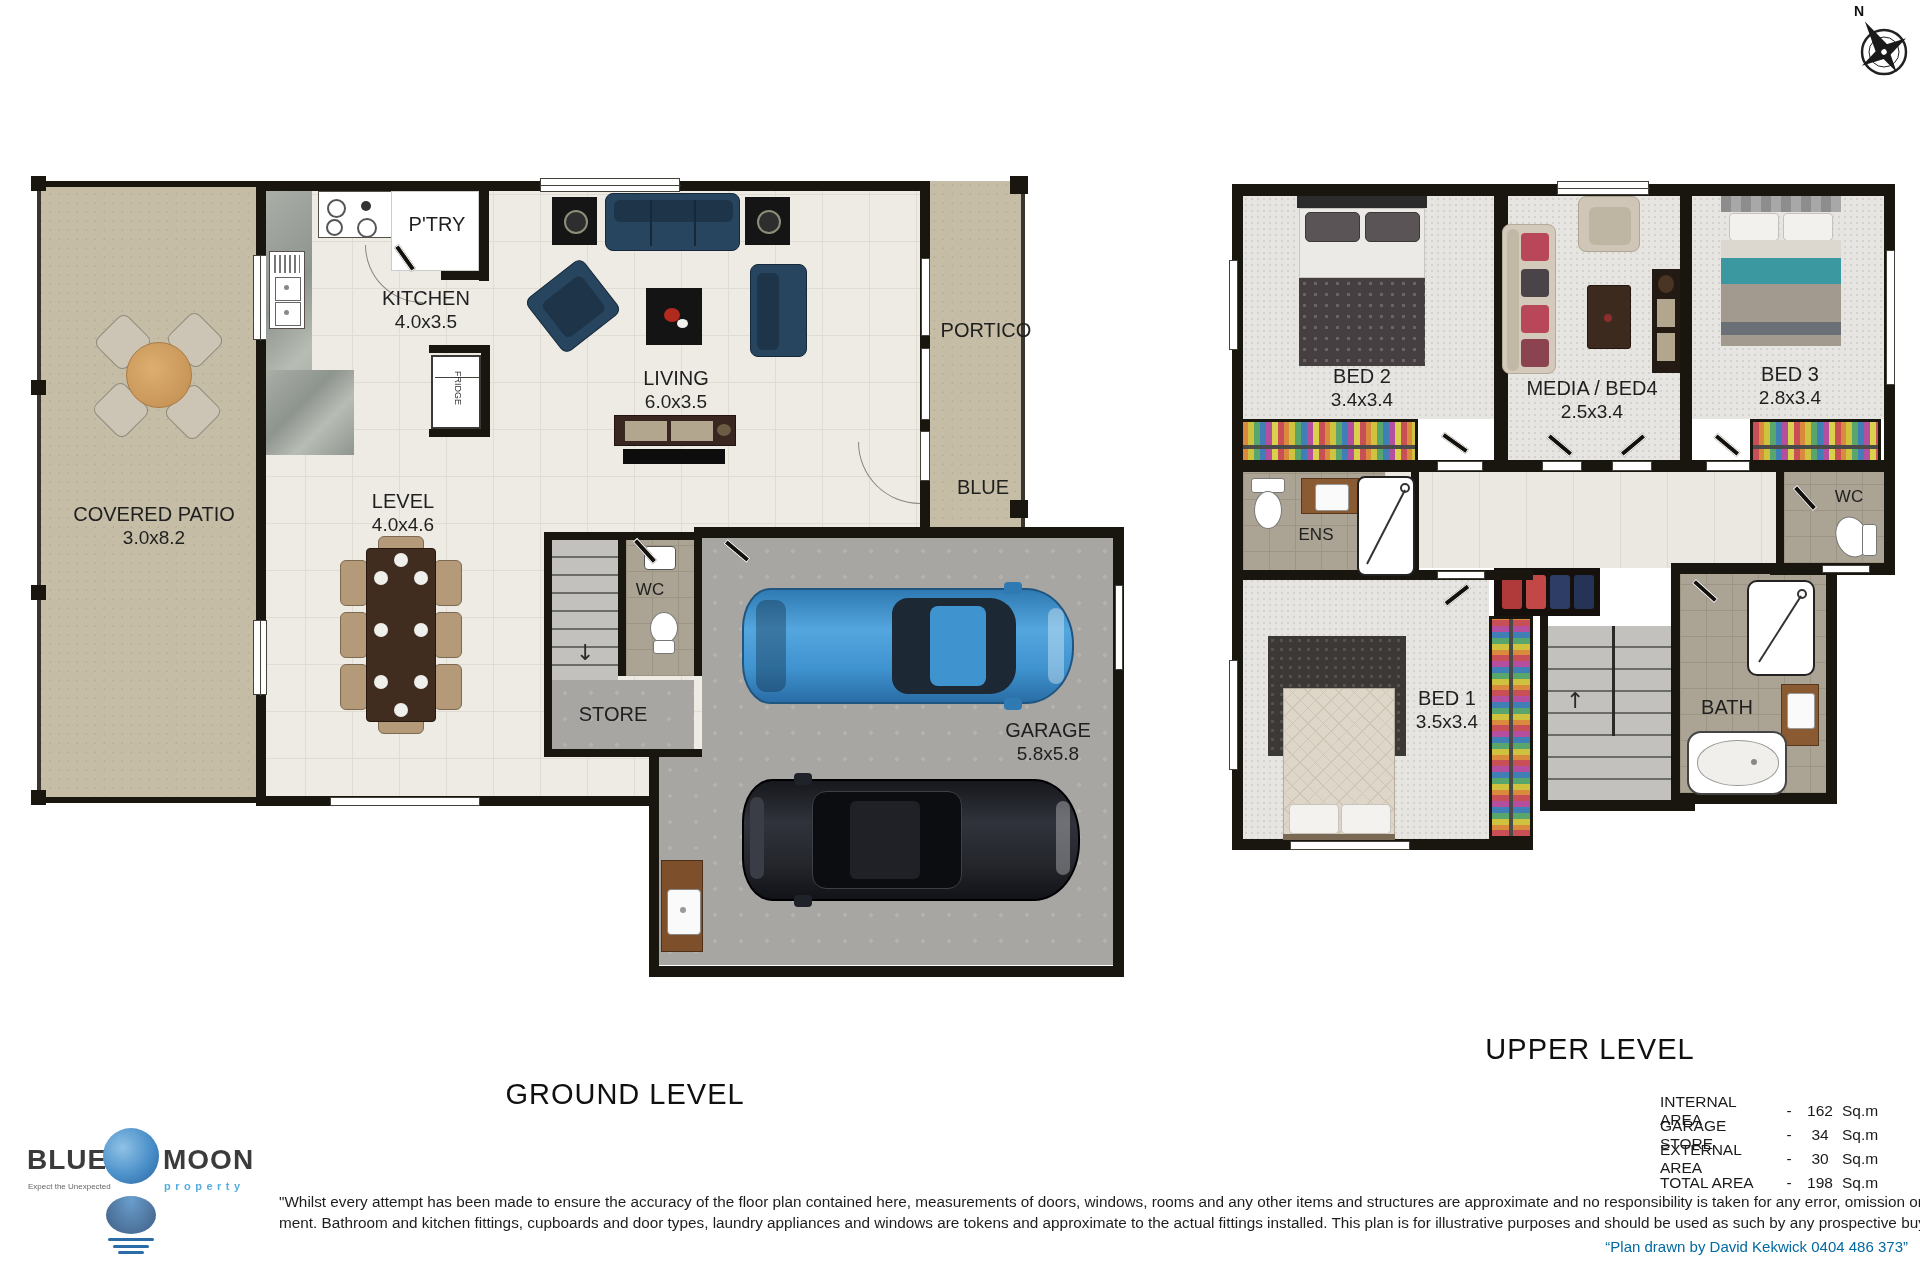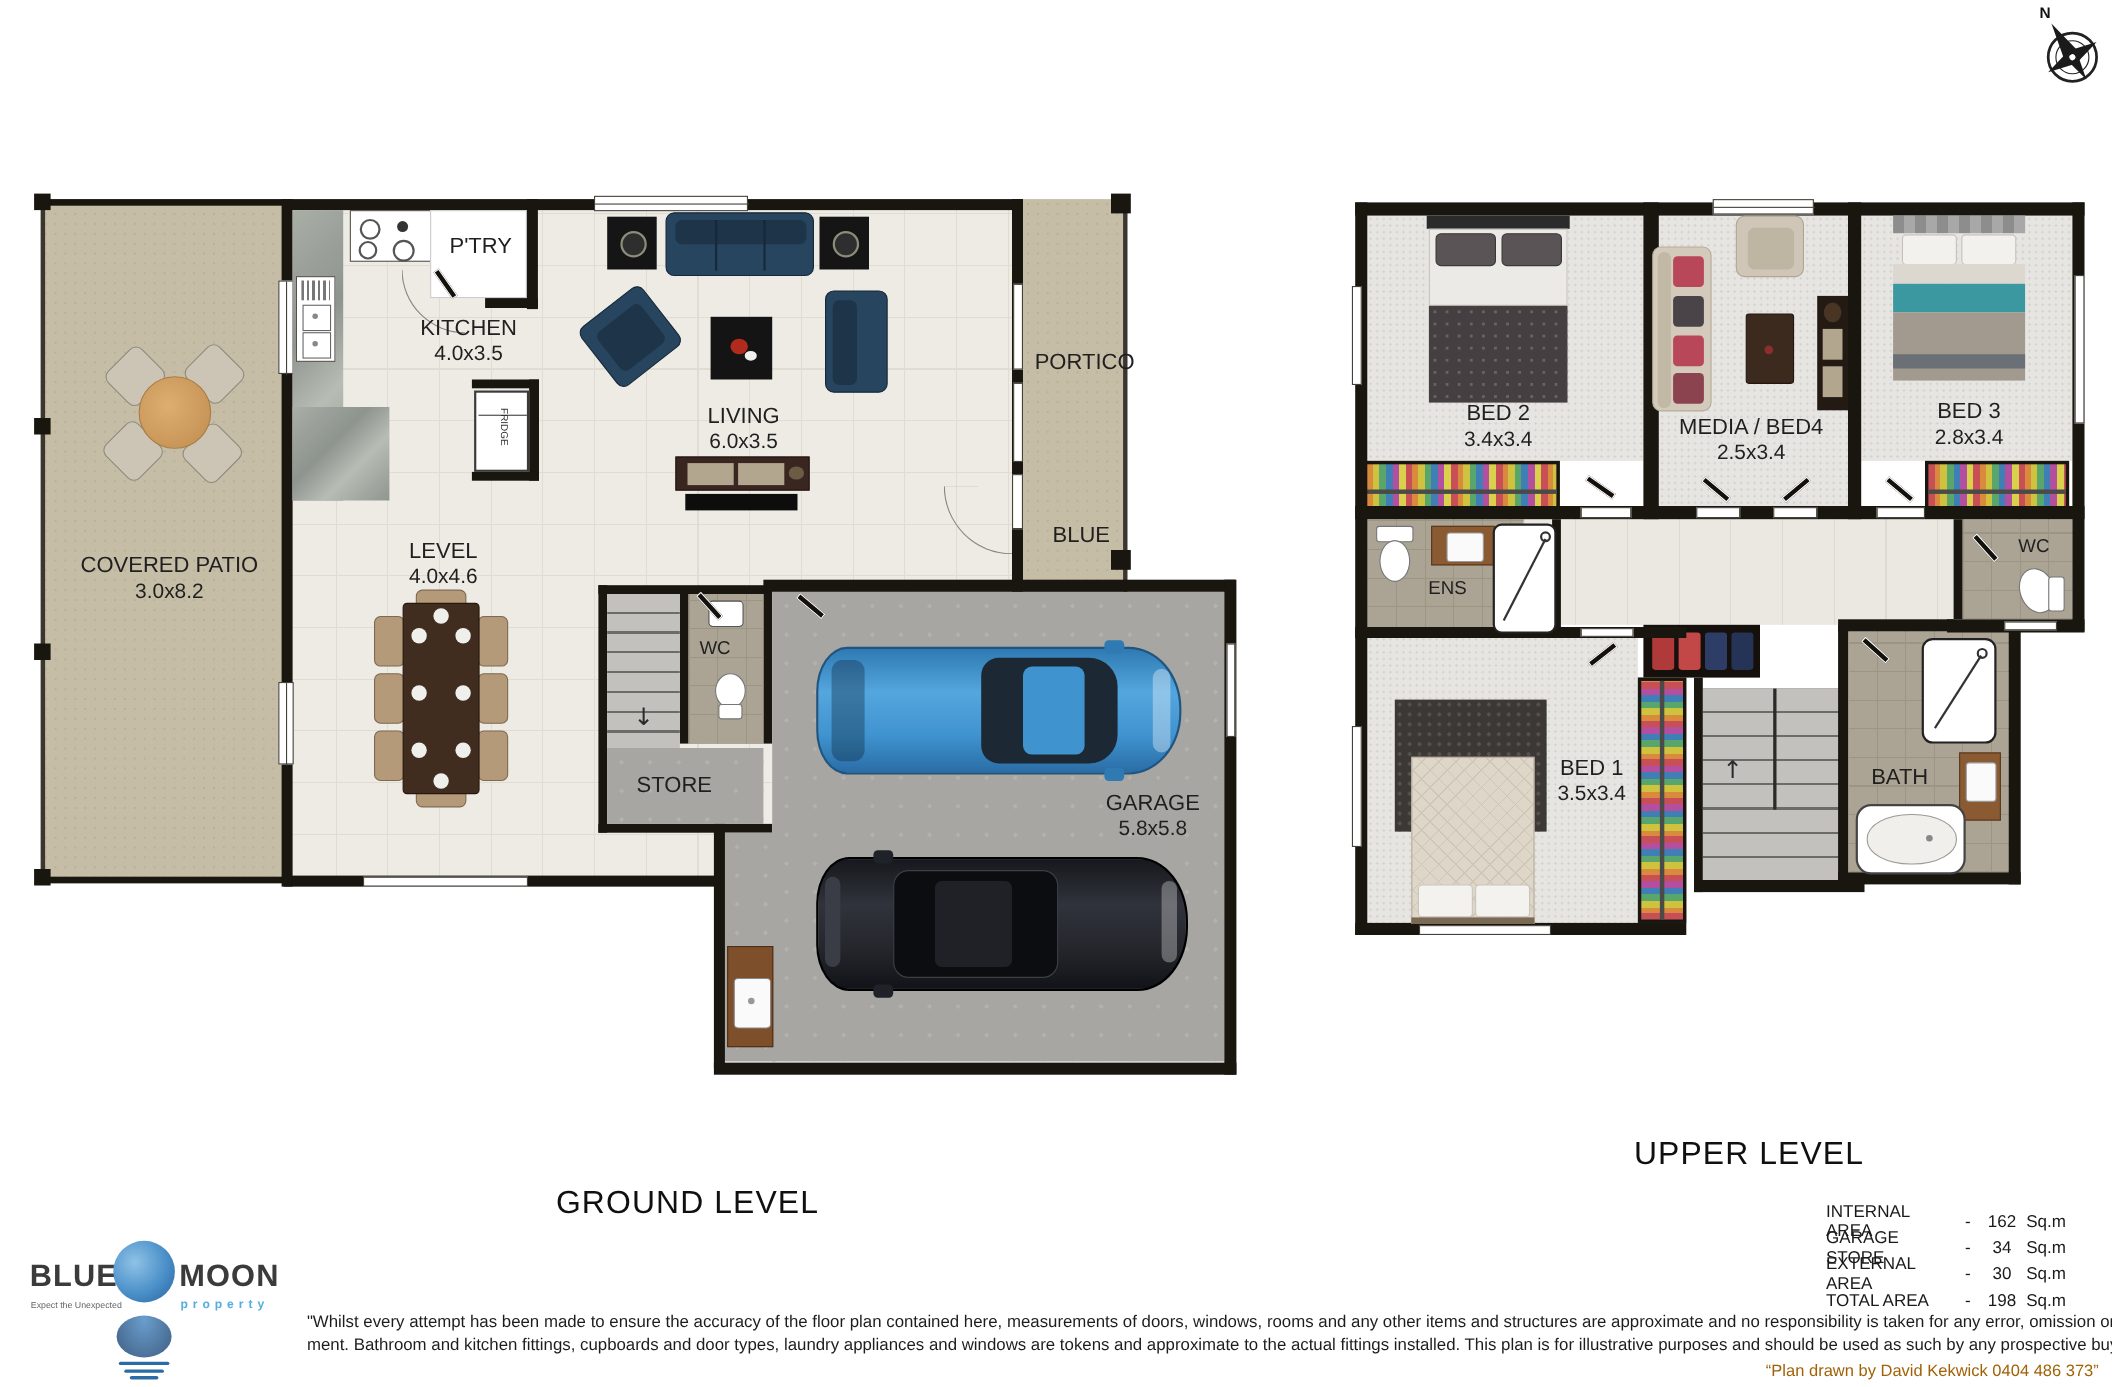--- a/index.html
+++ b/index.html
@@ -33,21 +33,21 @@
   
   .lbl{position:absolute;transform:translate(-50%,-50%);color:#1f1f1f;text-align:center;white-space:nowrap;
        font-size:20px;line-height:1.22;}
   .lbl .dims{font-size:19px;}
   .small-lbl{font-size:17px;}
   .title{position:absolute;transform:translateX(-50%);font-size:29px;color:#101010;letter-spacing:1px;white-space:nowrap;}
   .arrow{position:absolute;color:#2a2a2a;font-size:22px;font-family:"DejaVu Sans",sans-serif;}
   
   .addr{position:absolute;left:960px;top:1156px;transform:translateX(-50%);font-size:28px;font-weight:bold;color:#101010;white-space:nowrap;}
   .disc{position:absolute;left:279px;top:1191px;font-size:15.3px;color:#1d1d1d;line-height:21px;white-space:nowrap;}
-  .credit{position:absolute;right:12px;top:1238px;font-size:15px;color:#a16207;white-space:nowrap;}
+  .credit{position:absolute;right:12px;top:1238px;font-size:15px;color:#0369a1;white-space:nowrap;}
   .areas{position:absolute;left:1660px;top:1099px;display:grid;grid-template-columns:120px 18px 44px 52px;
          grid-auto-rows:24px;font-size:15.5px;color:#1a1a1a;align-items:center;}
   .areas .v{text-align:center;}
   
   .logo-word{position:absolute;font-size:28px;font-weight:bold;color:#3b3b3b;letter-spacing:1px;}
   .moon{position:absolute;left:103px;top:1128px;width:56px;height:56px;border-radius:50%;
         background:radial-gradient(circle at 35% 35%,#8fc2e6,#4b90c9 55%,#28619e);}
   .moonref{position:absolute;left:106px;top:1196px;width:50px;height:38px;border-radius:50%;
         background:radial-gradient(ellipse at 50% 10%,#4586c0,#1c4a7c 75%);opacity:.8;}
   .ripple{position:absolute;background:#2b6ca6;border-radius:2px;height:3px;}

